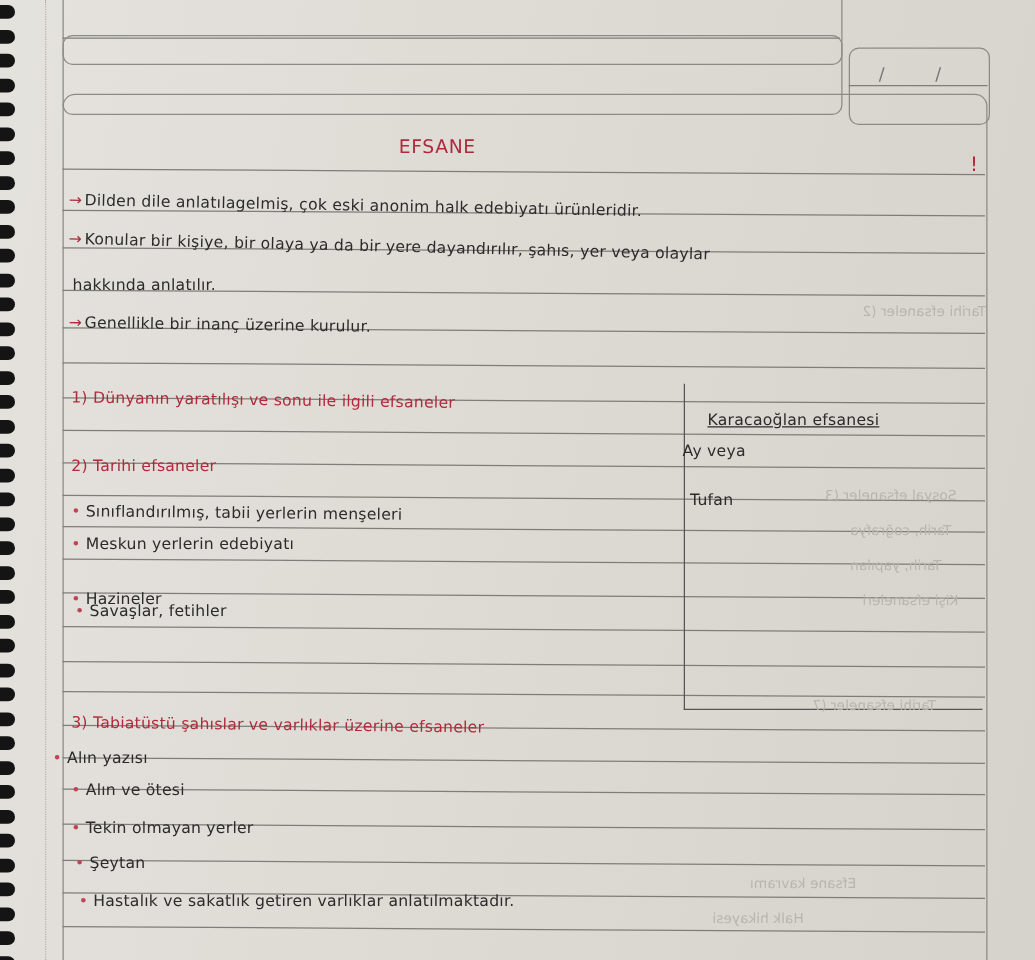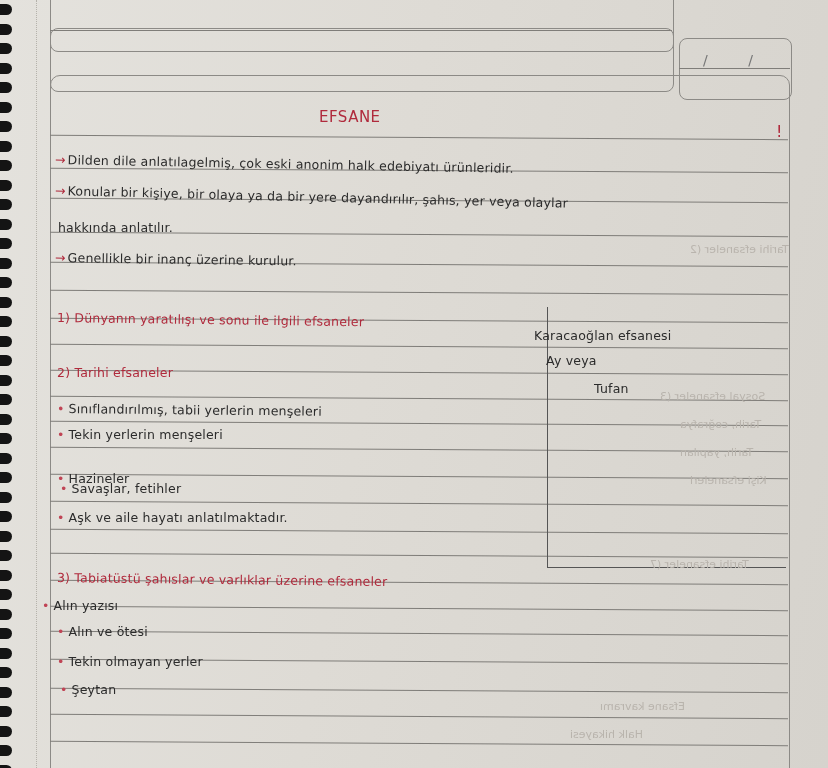--- a/index.html
+++ b/index.html
@@ -140,35 +140,35 @@
   </div>
   <div class="hw dark" style="left:58px; top:220px;">hakkında anlatılır.</div>
   <div class="hw dark" style="left:55px; top:250px; transform:rotate(0.8deg);">
     <span class="arrow">→</span><span>Genellikle bir inanç üzerine kurulur.</span>
   </div>
 
   <div class="hw red" style="left:57px; top:310px; transform:rotate(0.8deg);">1) Dünyanın yaratılışı ve sonu ile ilgili efsaneler</div>
 
   <div class="hw red" style="left:57px; top:365px;">2) Tarihi efsaneler</div>
   <div class="hw dark" style="left:57px; top:401px; transform:rotate(0.6deg);"><span class="bullet">•</span><span>Sınıflandırılmış, tabii yerlerin menşeleri</span></div>
-  <div class="hw dark" style="left:57px; top:427px;"><span class="bullet">•</span><span>Tekin yerlerin menşeleri</span></div>
+  <div class="hw dark" style="left:57px; top:427px;"><span class="bullet">•</span><span>Meskun yerlerin edebiyatı</span></div>
   <div class="hw dark" style="left:57px; top:471px;"><span class="bullet">•</span><span>Hazineler</span></div>
   <div class="hw dark" style="left:60px; top:481px;"><span class="bullet">•</span><span>Savaşlar, fetihler</span></div>
-  <div class="hw dark" style="left:57px; top:510px;"><span class="bullet">•</span><span>Aşk ve aile hayatı anlatılmaktadır.</span></div>
 
   <div class="sidebox"></div>
-  <div class="hw dark" style="left:534px; top:328px;">Karacaoğlan efsanesi</div>
+  <div class="hw dark" style="left:566px; top:328px;text-decoration:underline;">Karacaoğlan efsanesi</div>
   <div class="hw dark" style="left:546px; top:353px;">Ay veya</div>
-  <div class="hw dark" style="left:552px; top:381px;margin-left:42px;">Tufan</div>
+  <div class="hw dark" style="left:552px; top:392px;">Tufan</div>
 
   <div class="hw red" style="left:57px; top:570px; transform:rotate(0.7deg);">3) Tabiatüstü şahıslar ve varlıklar üzerine efsaneler</div>
   <div class="hw dark" style="left:42px; top:598px;"><span class="bullet">•</span><span>Alın yazısı</span></div>
   <div class="hw dark" style="left:57px; top:624px;"><span class="bullet">•</span><span>Alın ve ötesi</span></div>
   <div class="hw dark" style="left:57px; top:654px;"><span class="bullet">•</span><span>Tekin olmayan yerler</span></div>
   <div class="hw dark" style="left:60px; top:682px;"><span class="bullet">•</span><span>Şeytan</span></div>
+  <div class="hw dark" style="left:63px; top:713px;"><span class="bullet">•</span><span>Hastalık ve sakatlık getiren varlıklar anlatılmaktadır.</span></div>
 
   <div class="ghost" style="left:690px; top:243px; transform:scaleX(-1);">Tarihi efsaneler (2</div>
   <div class="ghost" style="left:660px; top:390px; transform:scaleX(-1);">Sosyal efsaneler (3</div>
   <div class="ghost" style="left:680px; top:418px; transform:scaleX(-1);">Tarih, coğrafya</div>
   <div class="ghost" style="left:680px; top:446px; transform:scaleX(-1);">Tarih, yapılan</div>
   <div class="ghost" style="left:690px; top:474px; transform:scaleX(-1);">Kişi efsaneleri</div>
   <div class="ghost" style="left:650px; top:558px; transform:scaleX(-1);">Tarihi efsaneler (7</div>
   <div class="ghost" style="left:600px; top:700px; transform:scaleX(-1);">Efsane kavramı</div>
   <div class="ghost" style="left:570px; top:728px; transform:scaleX(-1);">Halk hikayesi</div>
 </div>

